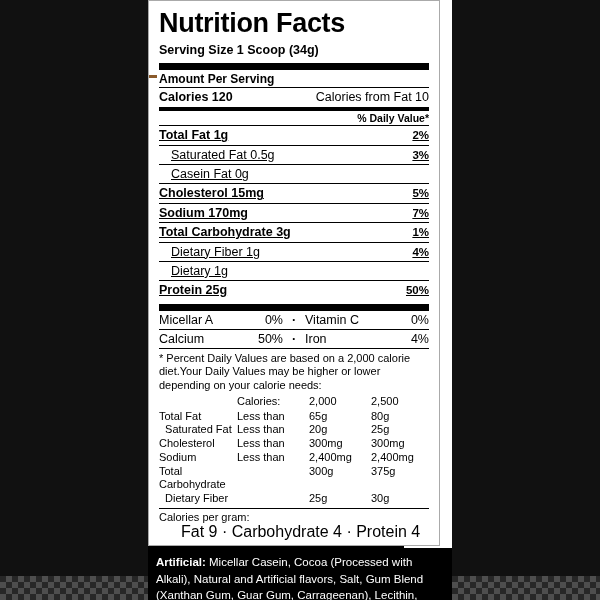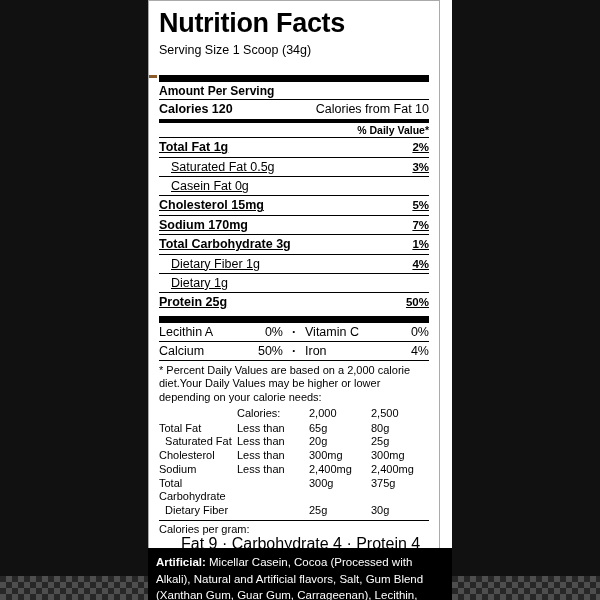--- a/index.html
+++ b/index.html
@@ -69,21 +69,22 @@
 
   .nf-title {
     font-size: 27px;
     font-weight: bold;
     letter-spacing: -0.3px;
     line-height: 1.05;
     margin: 2px 0 6px 0;
   }
   .serving {
     font-size: 12.5px;
-    margin-bottom: 18px;
+    margin-bottom: 6px;
+    font-weight: bold;
   }
 
   .rule-thick { border-bottom: 7px solid #000; margin: 0; }
   .rule-med { border-bottom: 4px solid #000; margin: 0; }
   .rule-thin { border-bottom: 1px solid #000; margin: 0; }
   .rule-hair { border-bottom: 1px solid #000; margin: 0; }
 
   .amount {
     font-size: 12px;
     font-weight: bold;
@@ -275,21 +276,21 @@
 
     <div class="row">
       <span class="left-txt bold">Protein 25g</span>
       <span class="right-txt">50%</span>
     </div>
 
     <div class="rule-thick" style="margin-top:4px;"></div>
 
     <div class="vit-row">
       <span class="vit-cell">
-        <span class="vit-name">Lecithin A</span>
+        <span class="vit-name">Micellar A</span>
         <span class="vit-val">0%</span>
       </span>
       <span class="vit-sep">·</span>
       <span class="vit-cell">
         <span class="vit-name">Vitamin C</span>
         <span class="vit-val">0%</span>
       </span>
     </div>
     <div class="rule-hair"></div>
 

